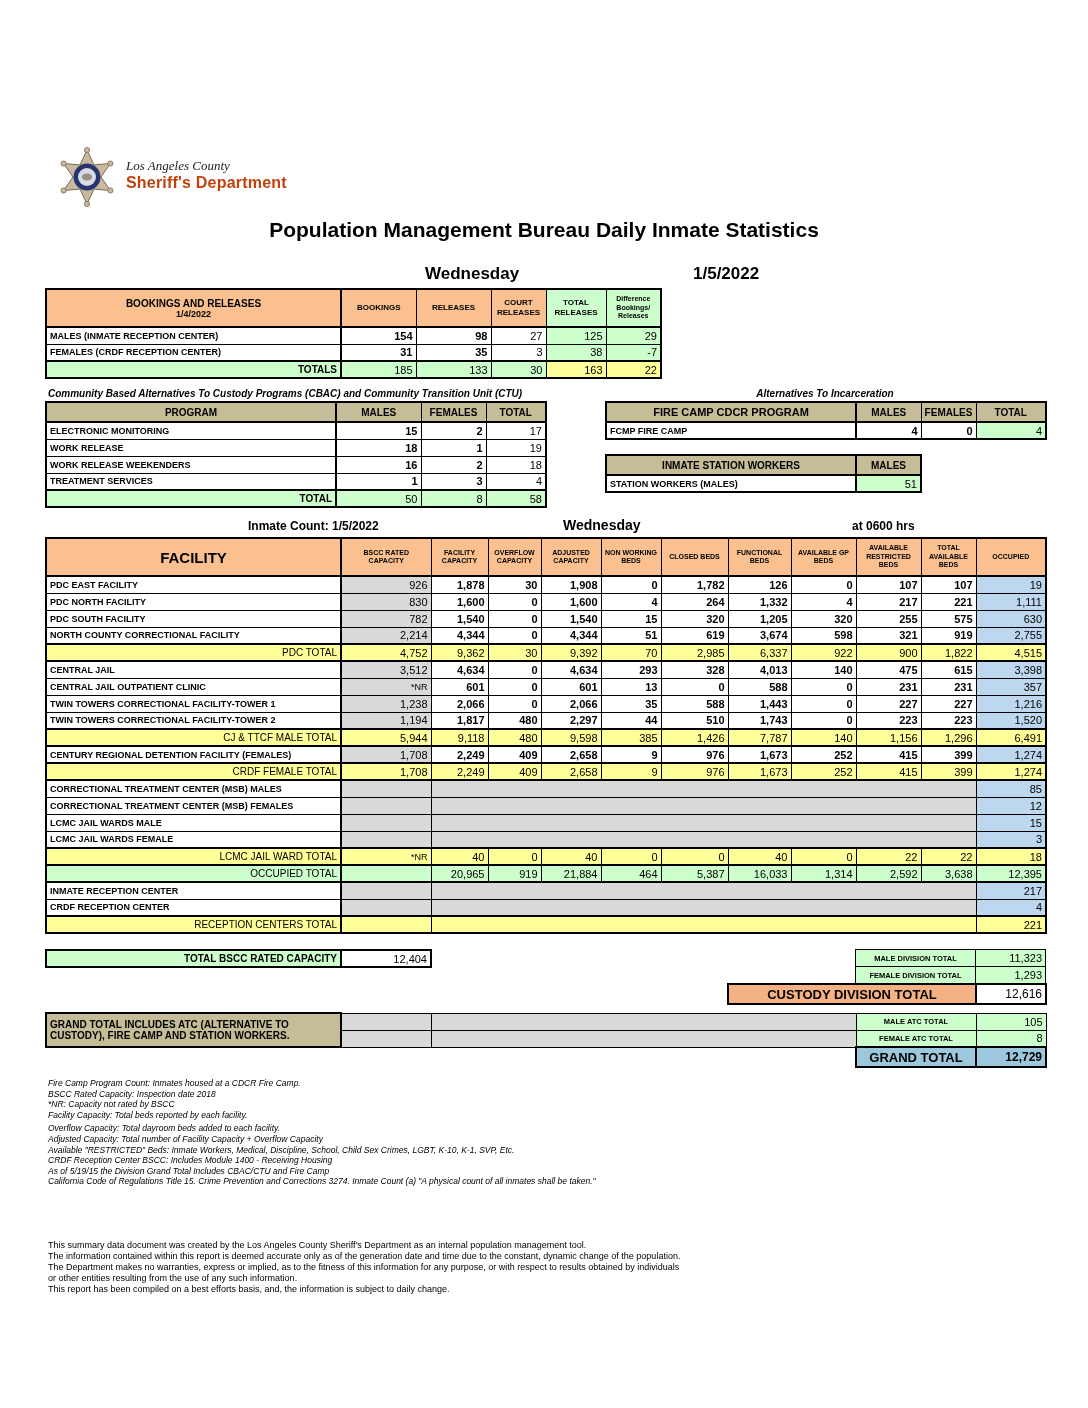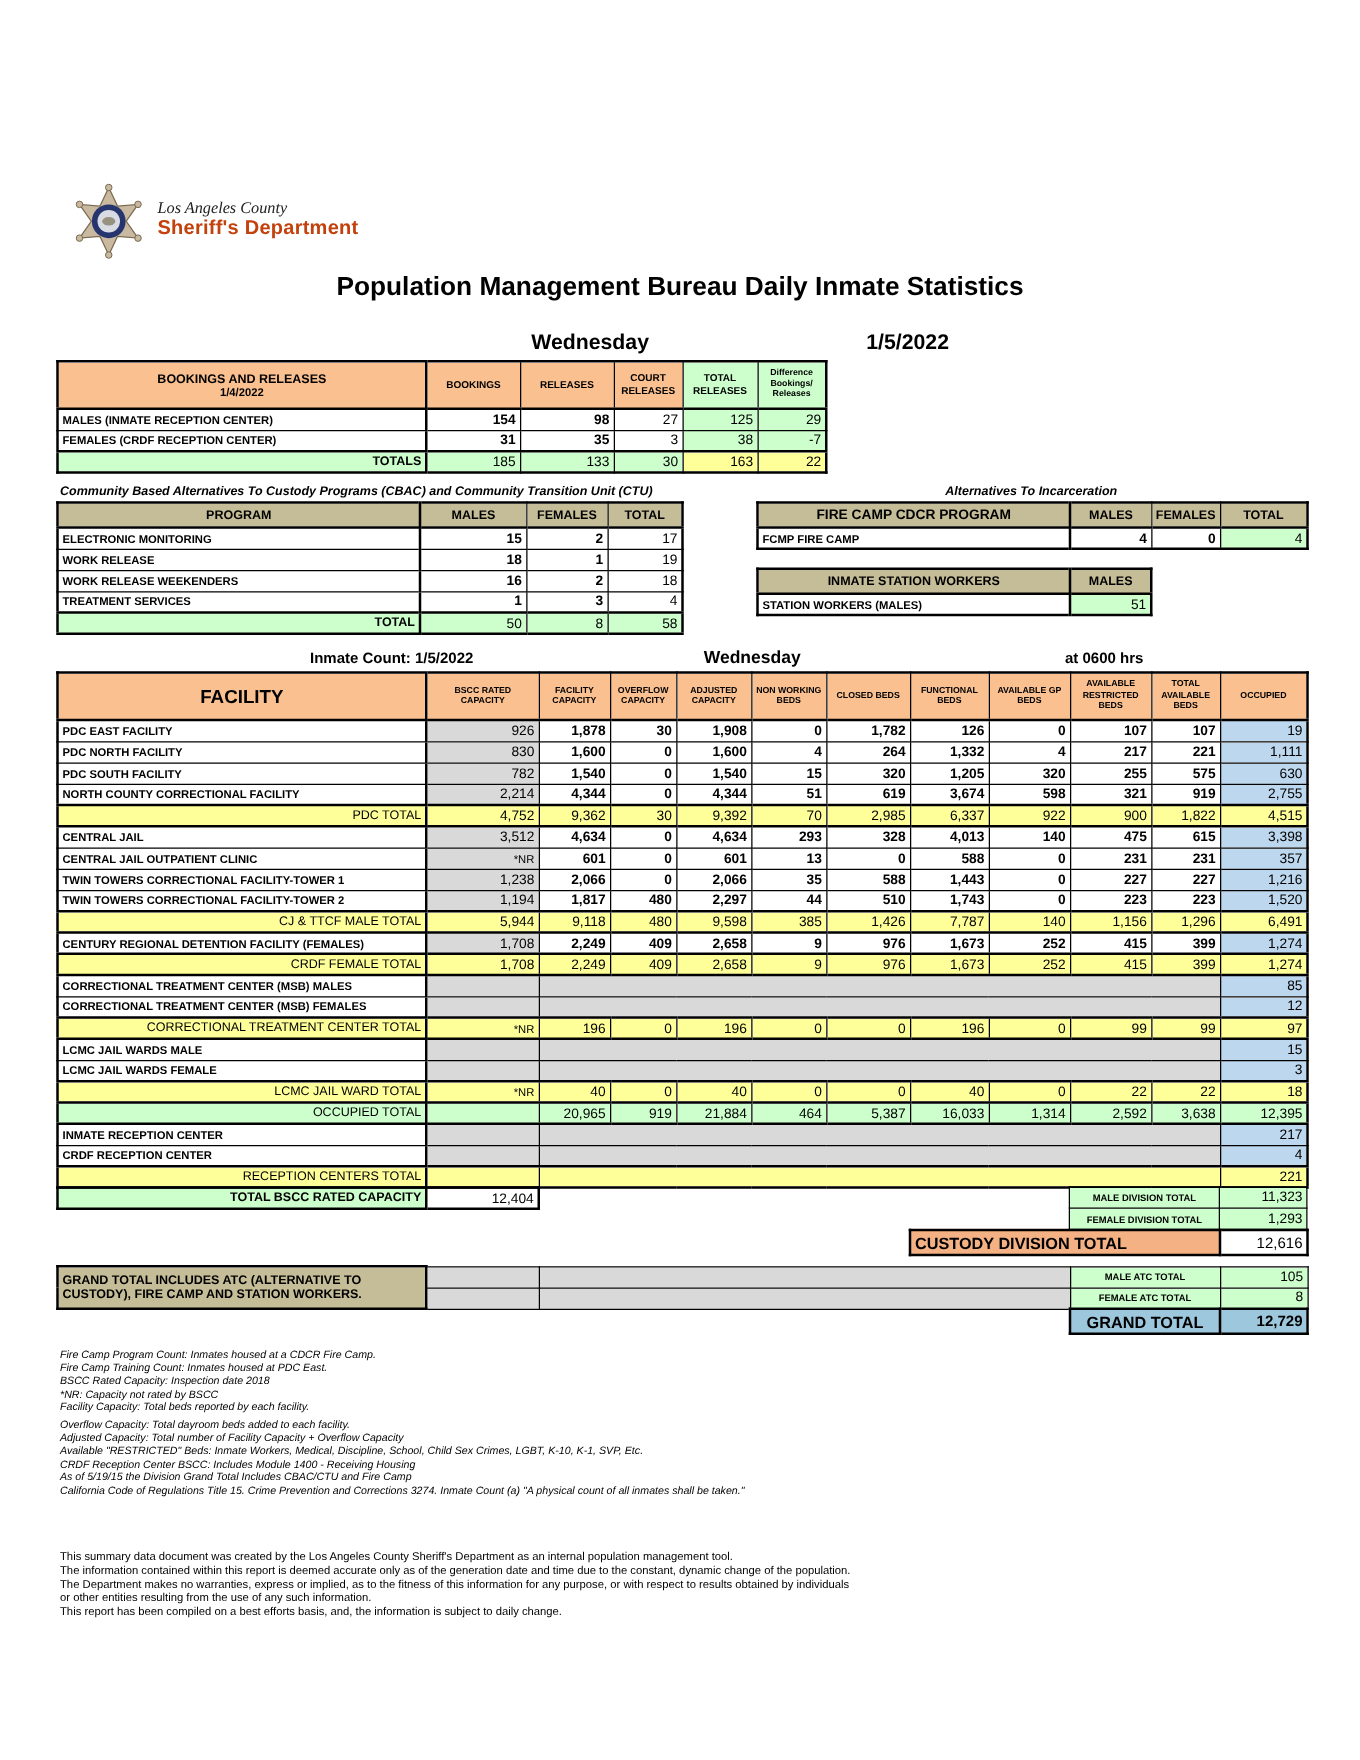--- a/index.html
+++ b/index.html
@@ -418,34 +418,20 @@
         <td class="gy"></td>
         <td class="gy" colspan="9"></td>
         <td class="n bl">85</td>
       </tr>
       <tr>
         <td class="lbl cR">CORRECTIONAL TREATMENT CENTER (MSB) FEMALES</td>
         <td class="gy"></td>
         <td class="gy" colspan="9"></td>
         <td class="n bl">12</td>
       </tr>
-      <tr class="ry">
-        <td class="rl cR">CORRECTIONAL TREATMENT CENTER  TOTAL</td>
-        <td class="n" style="font-size:9px">*NR</td>
-        <td class="n">196</td>
-        <td class="n">0</td>
-        <td class="n">196</td>
-        <td class="n">0</td>
-        <td class="n">0</td>
-        <td class="n">196</td>
-        <td class="n">0</td>
-        <td class="n">99</td>
-        <td class="n">99</td>
-        <td class="n">97</td>
-      </tr>
       <tr>
         <td class="lbl cR">LCMC JAIL WARDS MALE</td>
         <td class="gy"></td>
         <td class="gy" colspan="9"></td>
         <td class="n bl">15</td>
       </tr>
       <tr>
         <td class="lbl cR">LCMC JAIL WARDS FEMALE</td>
         <td class="gy"></td>
         <td class="gy" colspan="9"></td>
@@ -530,21 +516,21 @@
     </tbody>
       </table>
 
     <table style="position:absolute; left:682px; top:446px; width:318px;">
       <colgroup>
           <col style="width:248px">
           <col style="width:70px">
         </colgroup>
       <tbody>
           <tr style="height:20px">
-        <td class="or bd2" style="font-size:13px; font-weight:bold; ">CUSTODY DIVISION TOTAL</td>
+        <td class="or bd2" style="font-size:13px; font-weight:bold; text-align:center;">CUSTODY DIVISION TOTAL</td>
         <td class="n bd2" style="font-size:12px">12,616</td>
       </tr>
     </tbody>
       </table>
   </div>
 
   <table class="abs" style="left:45px; top:1012px; width:1000px;">
     <colgroup>
         <col style="width:295px">
         <col style="width:90px">
@@ -574,21 +560,20 @@
       <td class="nob"></td>
       <td class="nob"></td>
       <td class="db bd2" style="font-size:13px; font-weight:bold; text-align:center;">GRAND TOTAL</td>
       <td class="n db bd2" style="font-size:12px; font-weight:bold;">12,729</td>
     </tr>
   </tbody>
     </table>
 
   <div class="abs" style="left:48px; top:1078px; width:990px;">
     <div class="fnote">Fire Camp Program Count: Inmates housed at a CDCR Fire Camp.</div>
-    <div class="fnote">Fire Camp Training Count: Inmates housed at PDC East.</div>
     <div class="fnote">BSCC Rated Capacity: Inspection date 2018</div>
     <div class="fnote">*NR: Capacity not rated by BSCC</div>
     <div class="fnote">Facility Capacity: Total beds reported by each facility.</div>
     <div class="fnote" style="margin-top:3px">Overflow Capacity: Total dayroom beds added to each facility.</div>
     <div class="fnote">Adjusted Capacity: Total number of Facility Capacity + Overflow Capacity</div>
     <div class="fnote">Available "RESTRICTED" Beds: Inmate Workers, Medical, Discipline, School, Child Sex Crimes,  LGBT, K-10, K-1, SVP, Etc.</div>
     <div class="fnote">CRDF Reception Center BSCC: Includes Module 1400 - Receiving Housing</div>
     <div class="fnote">As of 5/19/15 the Division Grand Total Includes CBAC/CTU and Fire Camp</div>
     <div class="fnote">California Code of Regulations Title 15. Crime Prevention and Corrections 3274. Inmate Count (a) "A physical count of all inmates shall be taken."</div>
   </div>

